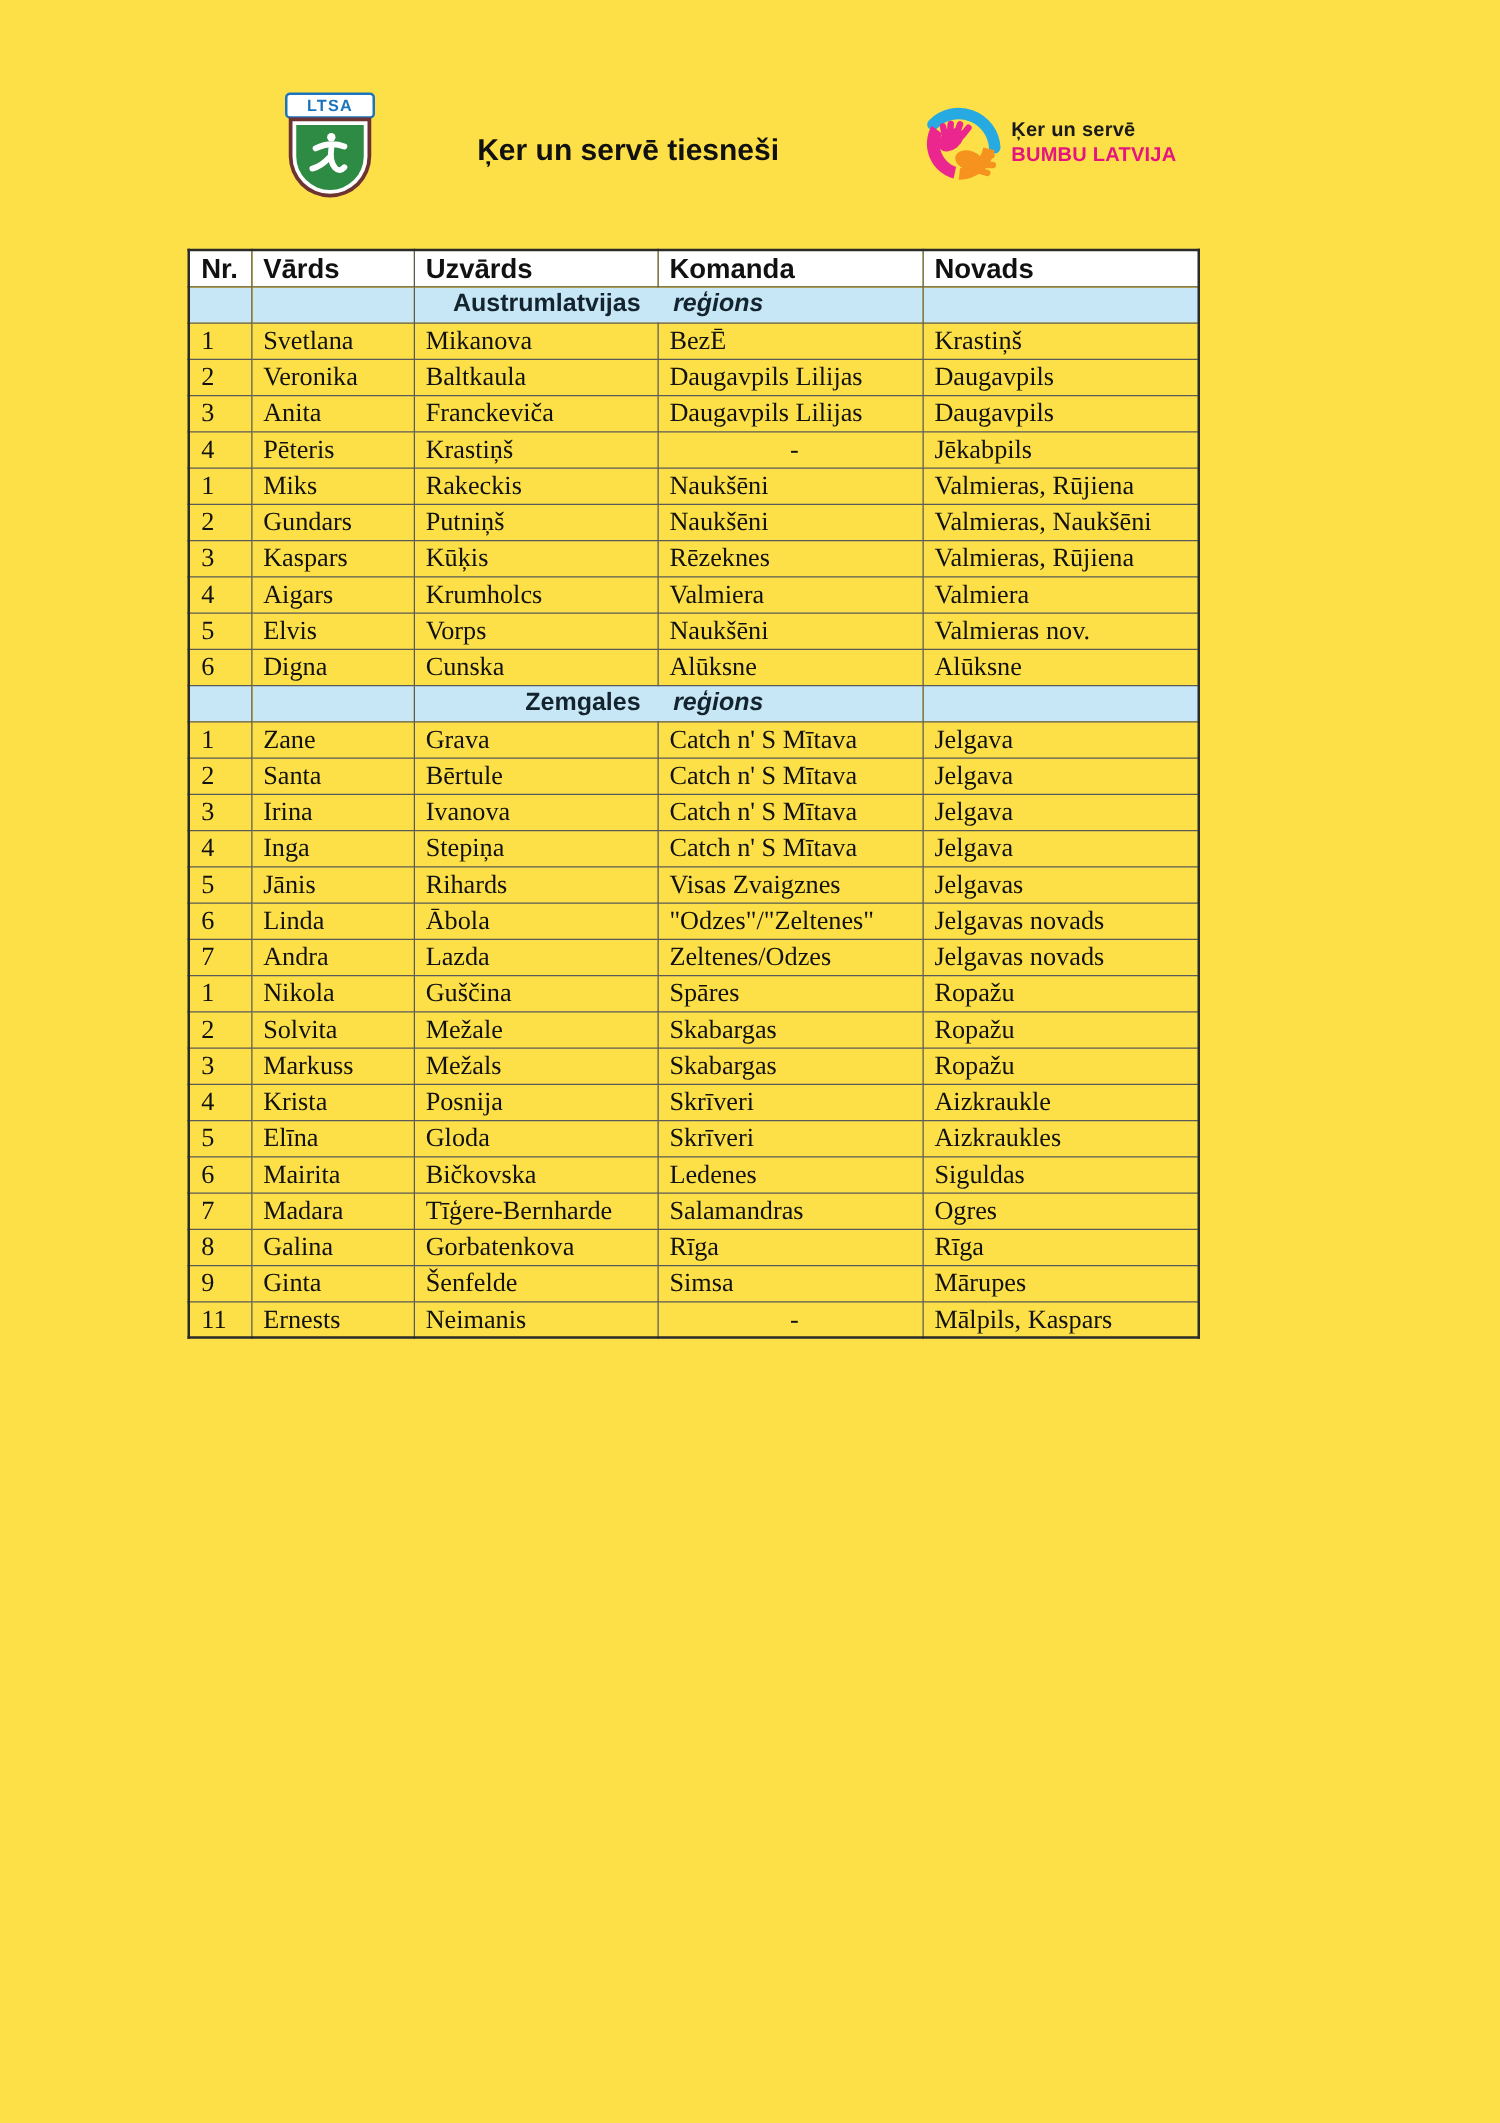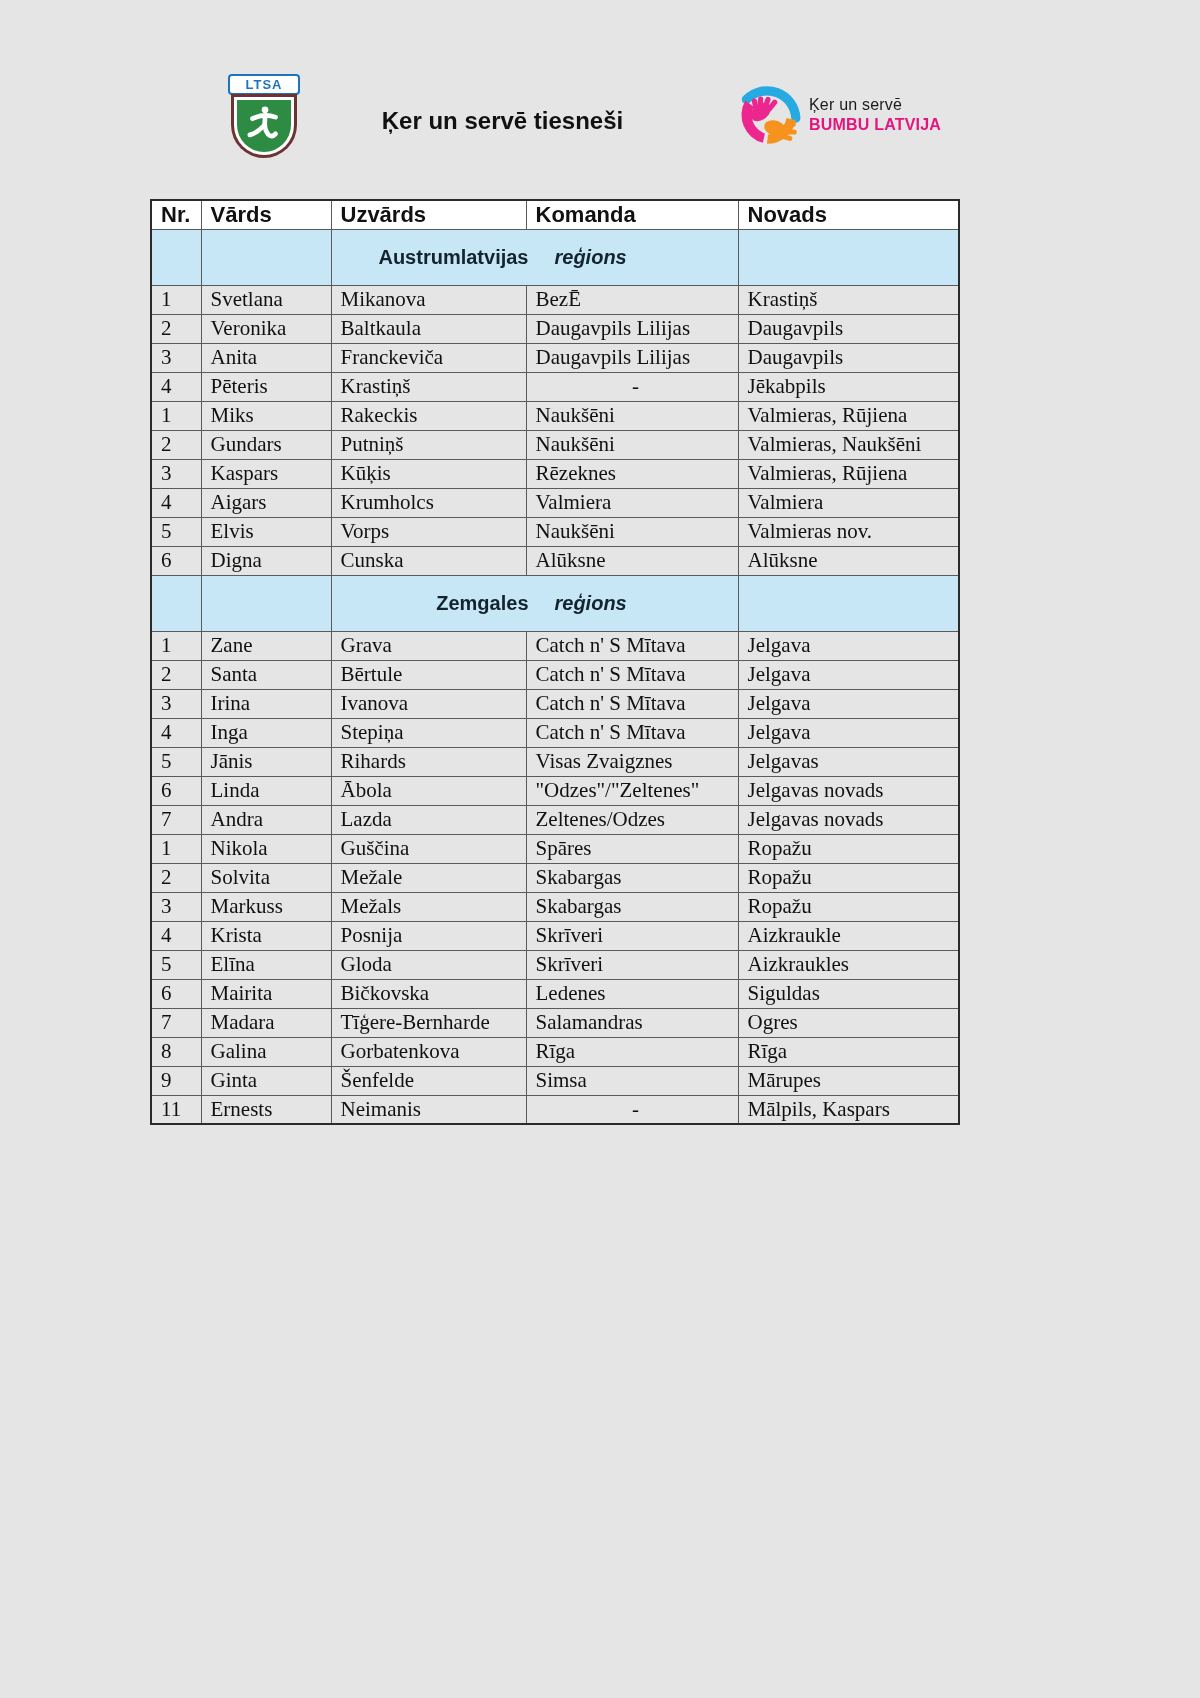--- a/index.html
+++ b/index.html
@@ -1,50 +1,50 @@
 <!DOCTYPE html>
 <html><head>
 <meta charset="utf-8">
 <style>
   html,body{margin:0;padding:0;background:#ffffff;}
-  .page{position:relative;width:1200px;height:1698px;background:#e5e5e5;overflow:hidden;
+  .page{position:relative;width:1200px;height:1698px;background:#fde047;overflow:hidden;
         font-family:"Liberation Sans",sans-serif;}
 
   
   .ltsa{position:absolute;left:228px;top:74px;width:72px;}
   .ltsa-band{box-sizing:border-box;width:72px;height:21px;background:#fff;border:2px solid #1c75bc;
              border-radius:4px;color:#1c75bc;font-weight:bold;font-size:13px;letter-spacing:1px;
              text-align:center;line-height:17px;font-family:"Liberation Sans",sans-serif;}
   .ltsa-shield{box-sizing:border-box;width:66px;height:64px;margin:-1px auto 0 auto;background:#6d3332;
                border-radius:0 0 33px 33px;padding:3px;}
   .ltsa-white{box-sizing:border-box;width:100%;height:100%;background:#ffffff;
               border-radius:0 0 30px 30px;padding:3px;}
   .ltsa-green{box-sizing:border-box;width:100%;height:100%;background:#2e8b43;
               border-radius:0 0 27px 27px;display:flex;align-items:center;justify-content:center;}
 
   .doc-title{position:absolute;left:0;top:107px;width:1005px;text-align:center;
              font-size:24px;font-weight:bold;color:#111;}
 
   .kslogo{position:absolute;left:733px;top:80px;display:flex;align-items:center;}
   .ks-text{margin-left:6px;line-height:20px;}
-  .ks-line1{font-size:16px;font-weight:normal;color:#1a1a1a;letter-spacing:.2px;}
+  .ks-line1{font-size:16px;font-weight:bold;color:#1a1a1a;letter-spacing:.2px;}
   .ks-line2{font-size:16px;font-weight:bold;color:#e5147f;letter-spacing:.2px;}
 
   
   table.ref{position:absolute;left:150px;top:199px;width:808px;border-collapse:collapse;
             table-layout:fixed;border:2px solid #2b2b2b;}
   table.ref td, table.ref th{border:1px solid #5a5a5a;height:29px;box-sizing:border-box;
             padding:0 2px 0 9px;vertical-align:middle;overflow:hidden;white-space:nowrap;}
   table.ref th{font-family:"Liberation Sans",sans-serif;font-size:22px;font-weight:bold;
             text-align:left;color:#111;background:#fff;}
   table.ref td{font-family:"Liberation Serif","DejaVu Serif",serif;font-size:21px;color:#111;}
   td.nr{padding-left:11px;}
   td.dash{text-align:center;padding-left:0;}
   tr.section td{background:#c7e7f7;font-family:"Liberation Sans",sans-serif;
-                font-weight:bold;font-size:20px;color:#14242e;padding:16px;}
+                font-weight:bold;font-size:20px;color:#14242e;padding:0;}
   .rg-wrap{display:flex;align-items:center;width:100%;}
   .rg-name{display:inline-block;width:181px;text-align:right;}
   .rg-suffix{display:inline-block;margin-left:26px;text-align:right;font-style:italic;}
 </style>
 </head>
 <body>
 
 <div class="page">
 
   <div class="ltsa">

